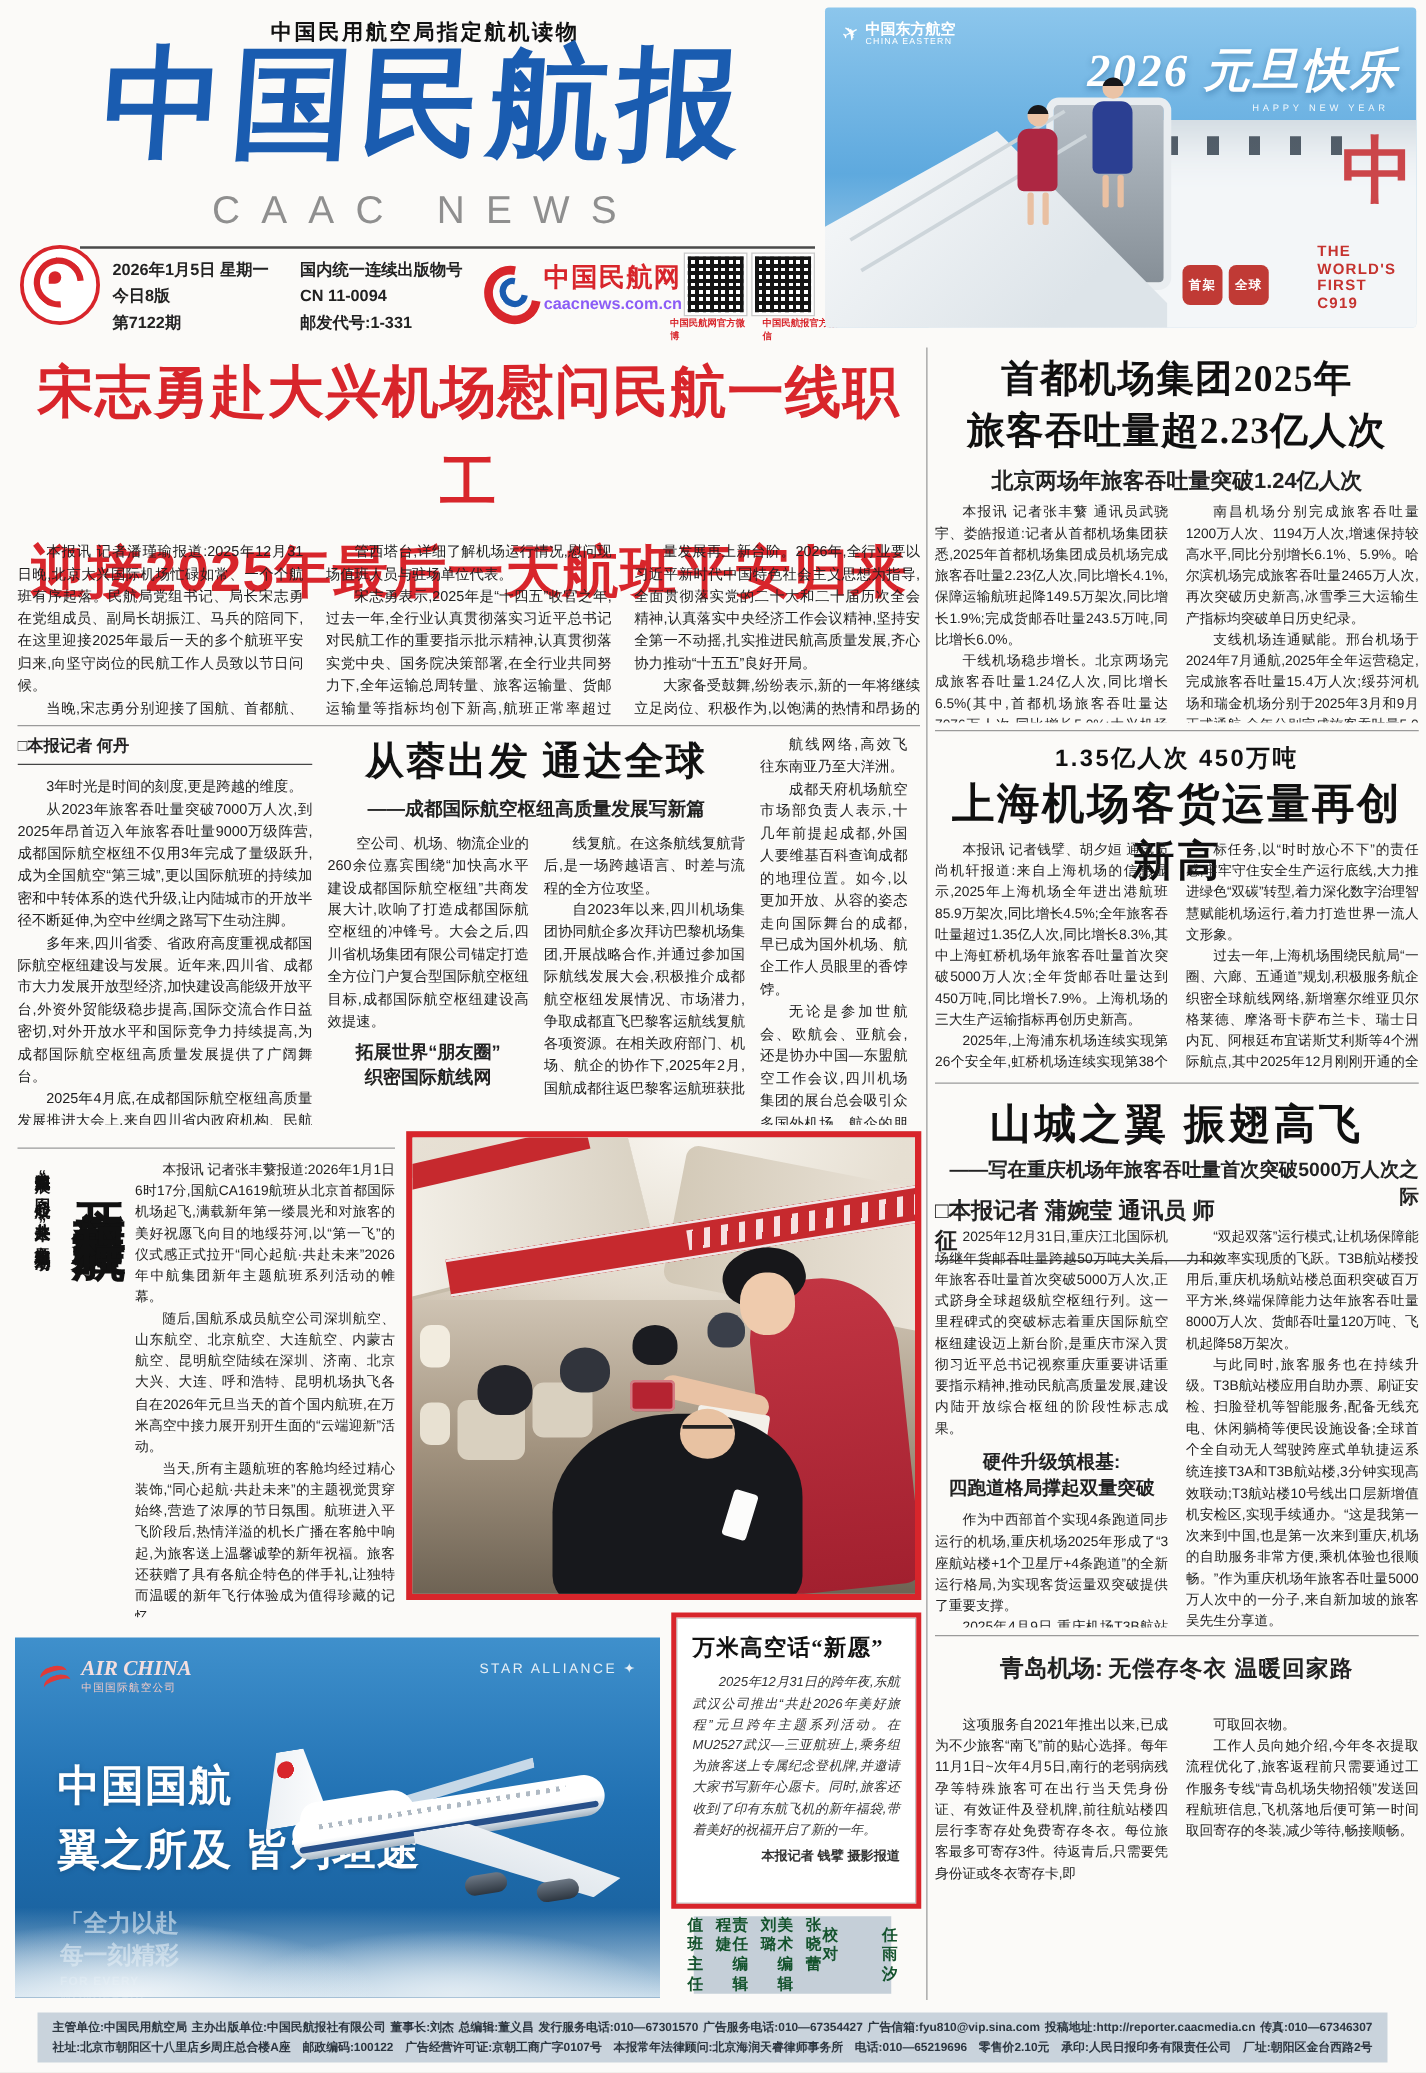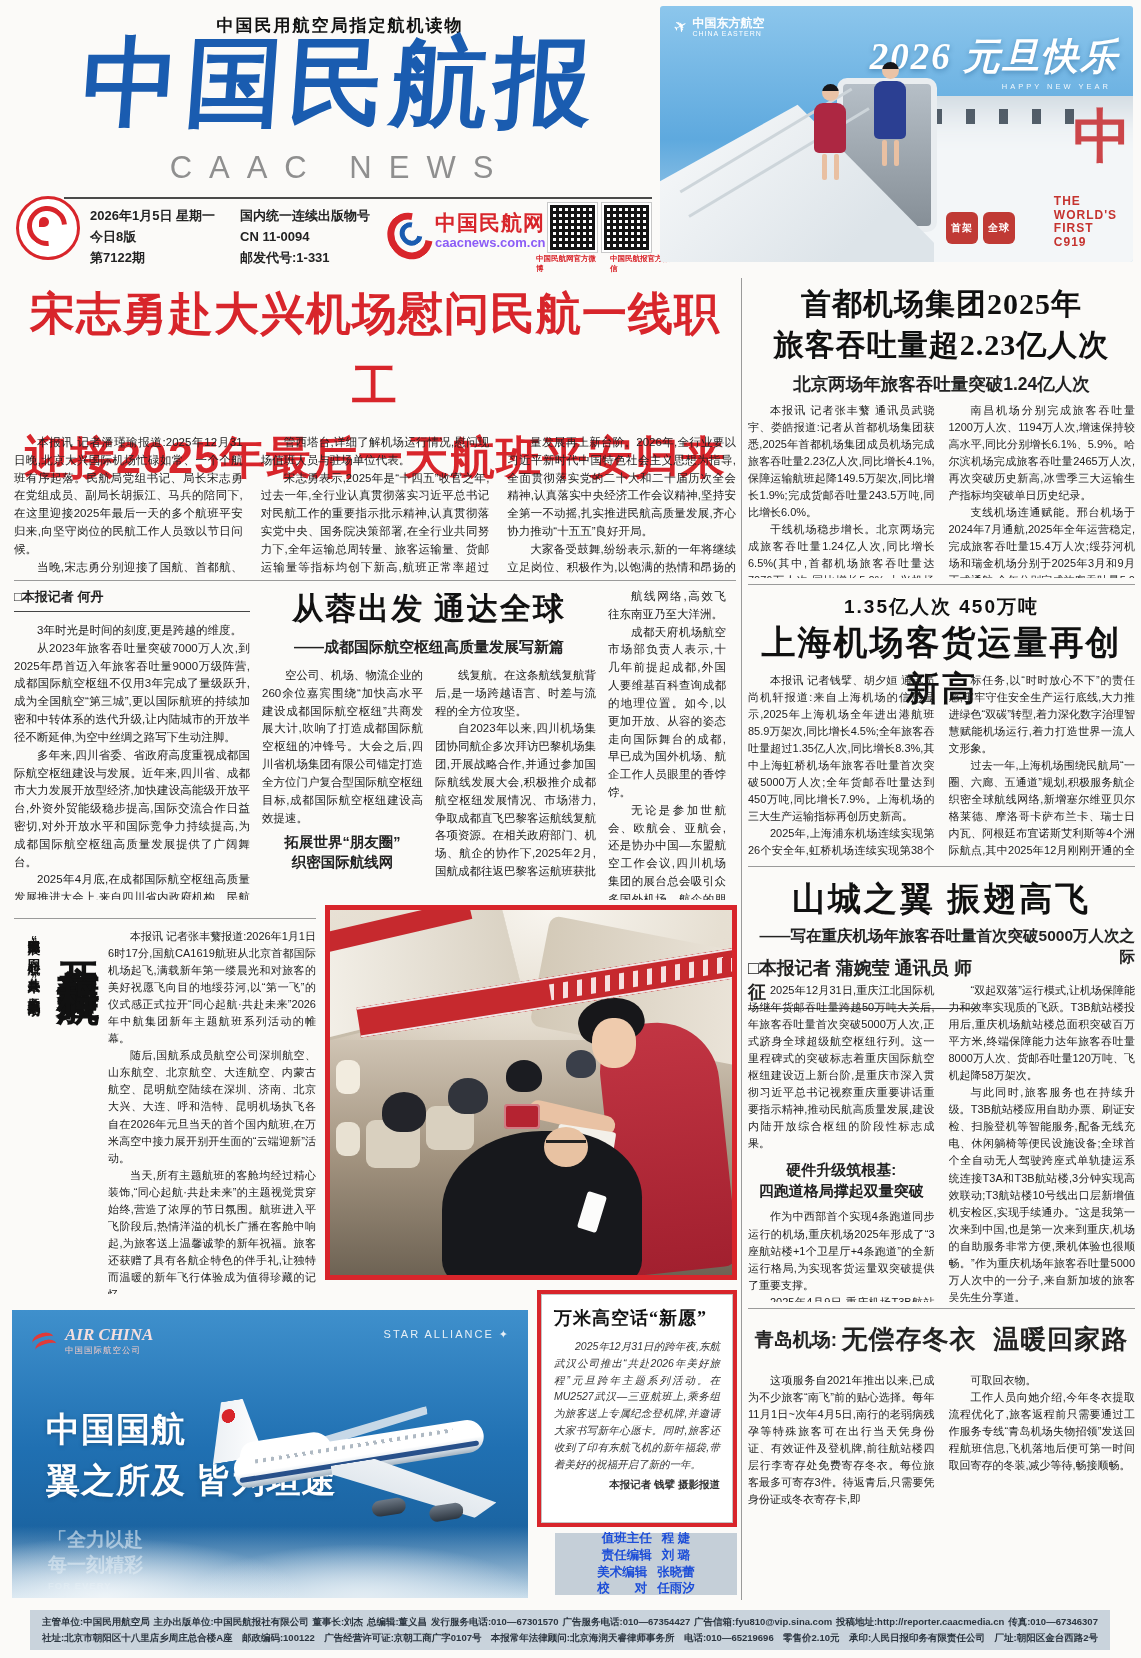--- a/index.html
+++ b/index.html
@@ -134,22 +134,22 @@
   .cab-tray{position:absolute;right:108px;top:250px;width:96px;height:54px;background:#8e8a82;border-radius:6px;transform:rotate(-5deg);}
 
   
   .caption-box{top:1290px;left:537px;width:200px;height:237px;border:4px solid #d8252b;box-sizing:border-box;
                background:#fff;padding:12px 13px;box-shadow:inset 0 0 0 1px #c4c4c4;}
   .cap-title{font-size:18px;font-weight:bold;letter-spacing:1px;margin-bottom:8px;color:#111;}
   .cap-body{font-size:10.5px;line-height:1.6;text-align:justify;text-indent:2em;font-style:italic;color:#333;}
   .cap-credit{margin-top:6px;font-size:10.5px;text-align:right;font-weight:bold;color:#333;}
 
   
-  .staff-box{top:1533px;left:555px;width:182px;height:62px;background:#c5cfd8;display:flex;flex-direction:column;
-             justify-content:center;align-items:center;gap:1px;font-size:12.5px;font-weight:bold;color:#1d4ed8;}
+  .staff-box{top:1533px;left:555px;width:158px;height:62px;background:#c5cfd8;display:flex;
+             justify-content:center;align-items:center;gap:1px;font-size:12.5px;font-weight:bold;color:#14532d;}
   .staff-row{display:flex;gap:10px;line-height:1.25;}
 
   
   .ac-ad{top:1310px;left:12px;width:516px;height:288px;overflow:hidden;
          background:linear-gradient(180deg,#3f90cc 0%,#2070b2 48%,#175a94 100%);}
   .ca-logo{position:absolute;top:16px;left:20px;display:flex;align-items:center;gap:7px;}
   .ca-phx{position:relative;width:26px;height:20px;}
   .ca-phx::before,.ca-phx::after{content:"";position:absolute;width:22px;height:10px;border-radius:50%;
         border-top:4px solid #e03a38;}
   .ca-phx::before{transform:rotate(-16deg);top:2px;}
@@ -197,21 +197,21 @@
   .sh-body{top:672px;height:188px;}
   .rline2{top:866px;left:748px;width:387px;border-top:1px solid #9a9a9a;}
   .cq-title{top:877px;font-size:33px;letter-spacing:3px;}
   .cq-sub{top:926px;left:748px;width:387px;text-align:right;font-size:15.5px;font-weight:bold;}
   .cq-byline{top:956px;left:748px;width:230px;font-size:18px;font-weight:bold;border-bottom:1.5px solid #444;padding-bottom:4px;}
   .cq-body{top:982px;height:320px;}
   .cq-subhead{text-align:center;font-size:15px;font-weight:bold;margin:7px 0;line-height:1.4;text-indent:0;}
   .rline3{top:1308px;left:748px;width:387px;border-top:1px solid #9a9a9a;}
   .qd-title{top:1322px;left:748px;width:387px;text-align:center;white-space:nowrap;}
   .qd-prefix{font-size:19px;font-weight:900;vertical-align:middle;}
-  .qd-main{font-size:26px;font-weight:bold;font-family:Liberation Mono, monospace;letter-spacing:1px;vertical-align:middle;}
+  .qd-main{font-size:18px;font-weight:bold;font-family:Liberation Sans, sans-serif;letter-spacing:1px;vertical-align:middle;}
   .qd-body{top:1372px;height:226px;}
 
   
   .footer{top:1610px;left:30px;width:1080px;height:40px;background:#c9d3dc;box-sizing:border-box;
           padding:5px 12px;display:flex;flex-direction:column;justify-content:center;gap:3px;}
   .footer-row{display:flex;justify-content:space-between;font-size:9.5px;font-weight:bold;color:#2c3640;white-space:nowrap;}
 </style>
 </head>
 <body>
 

